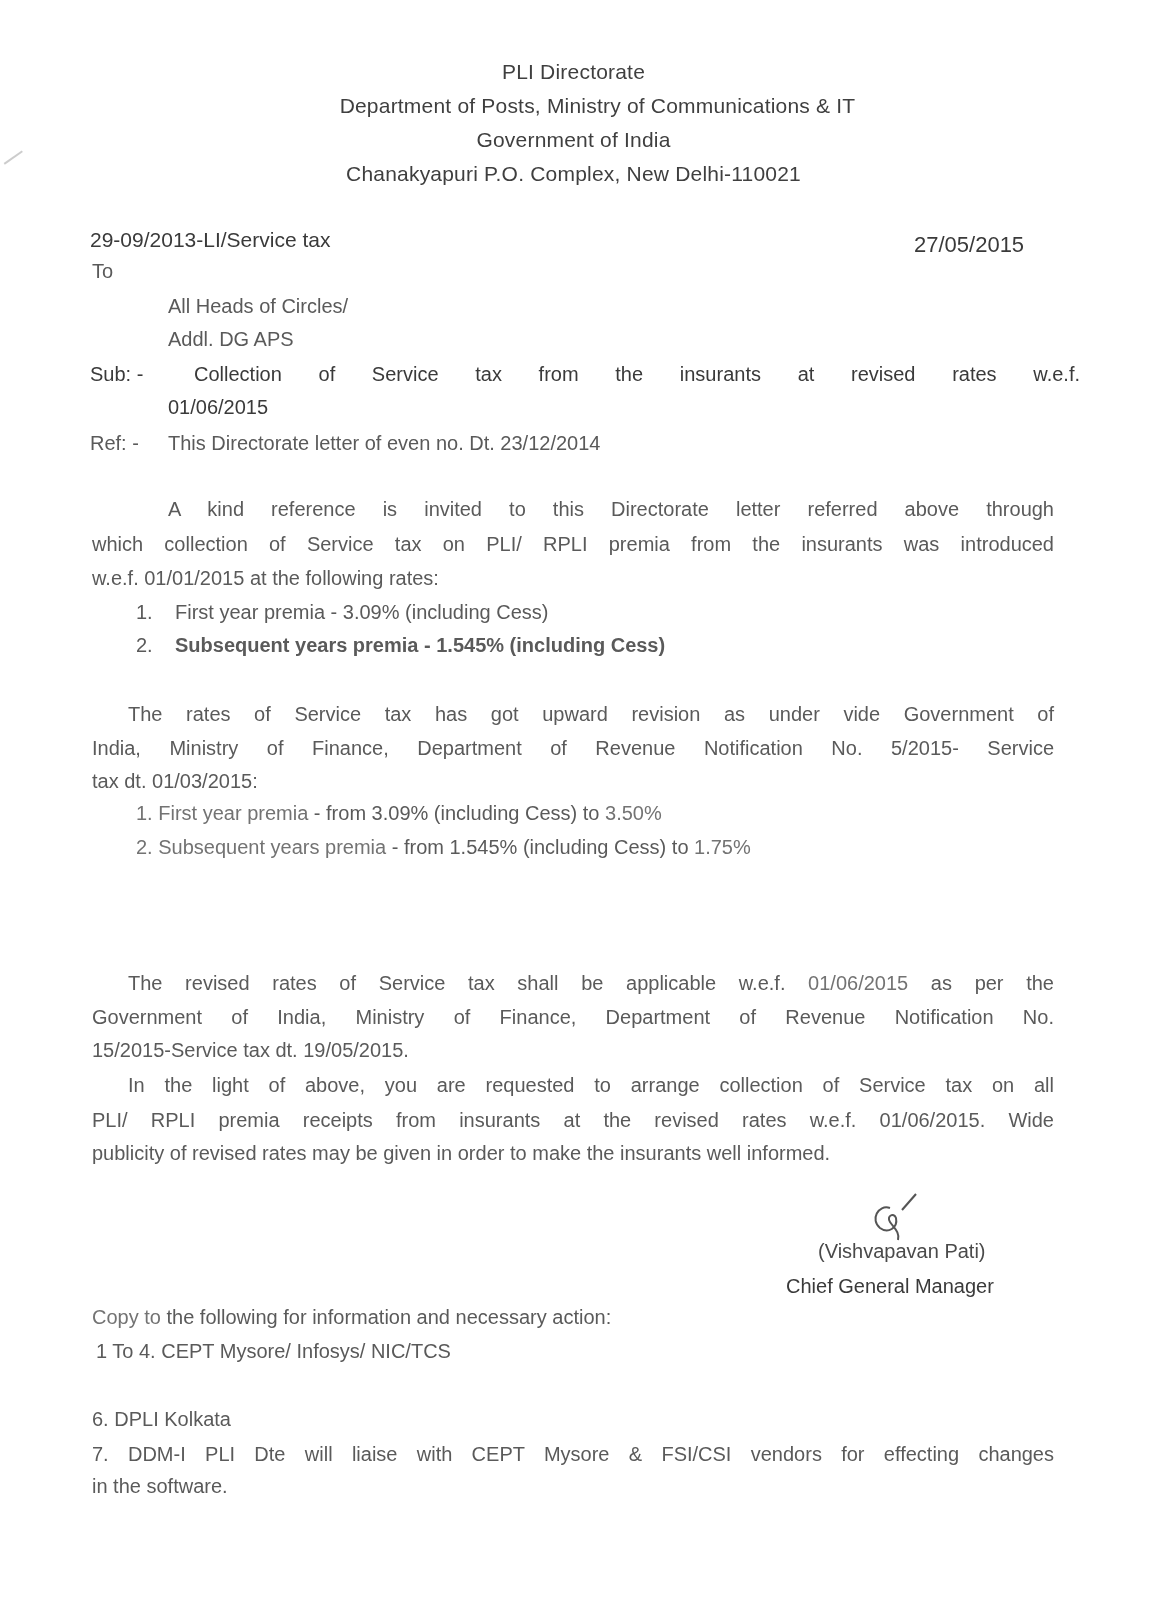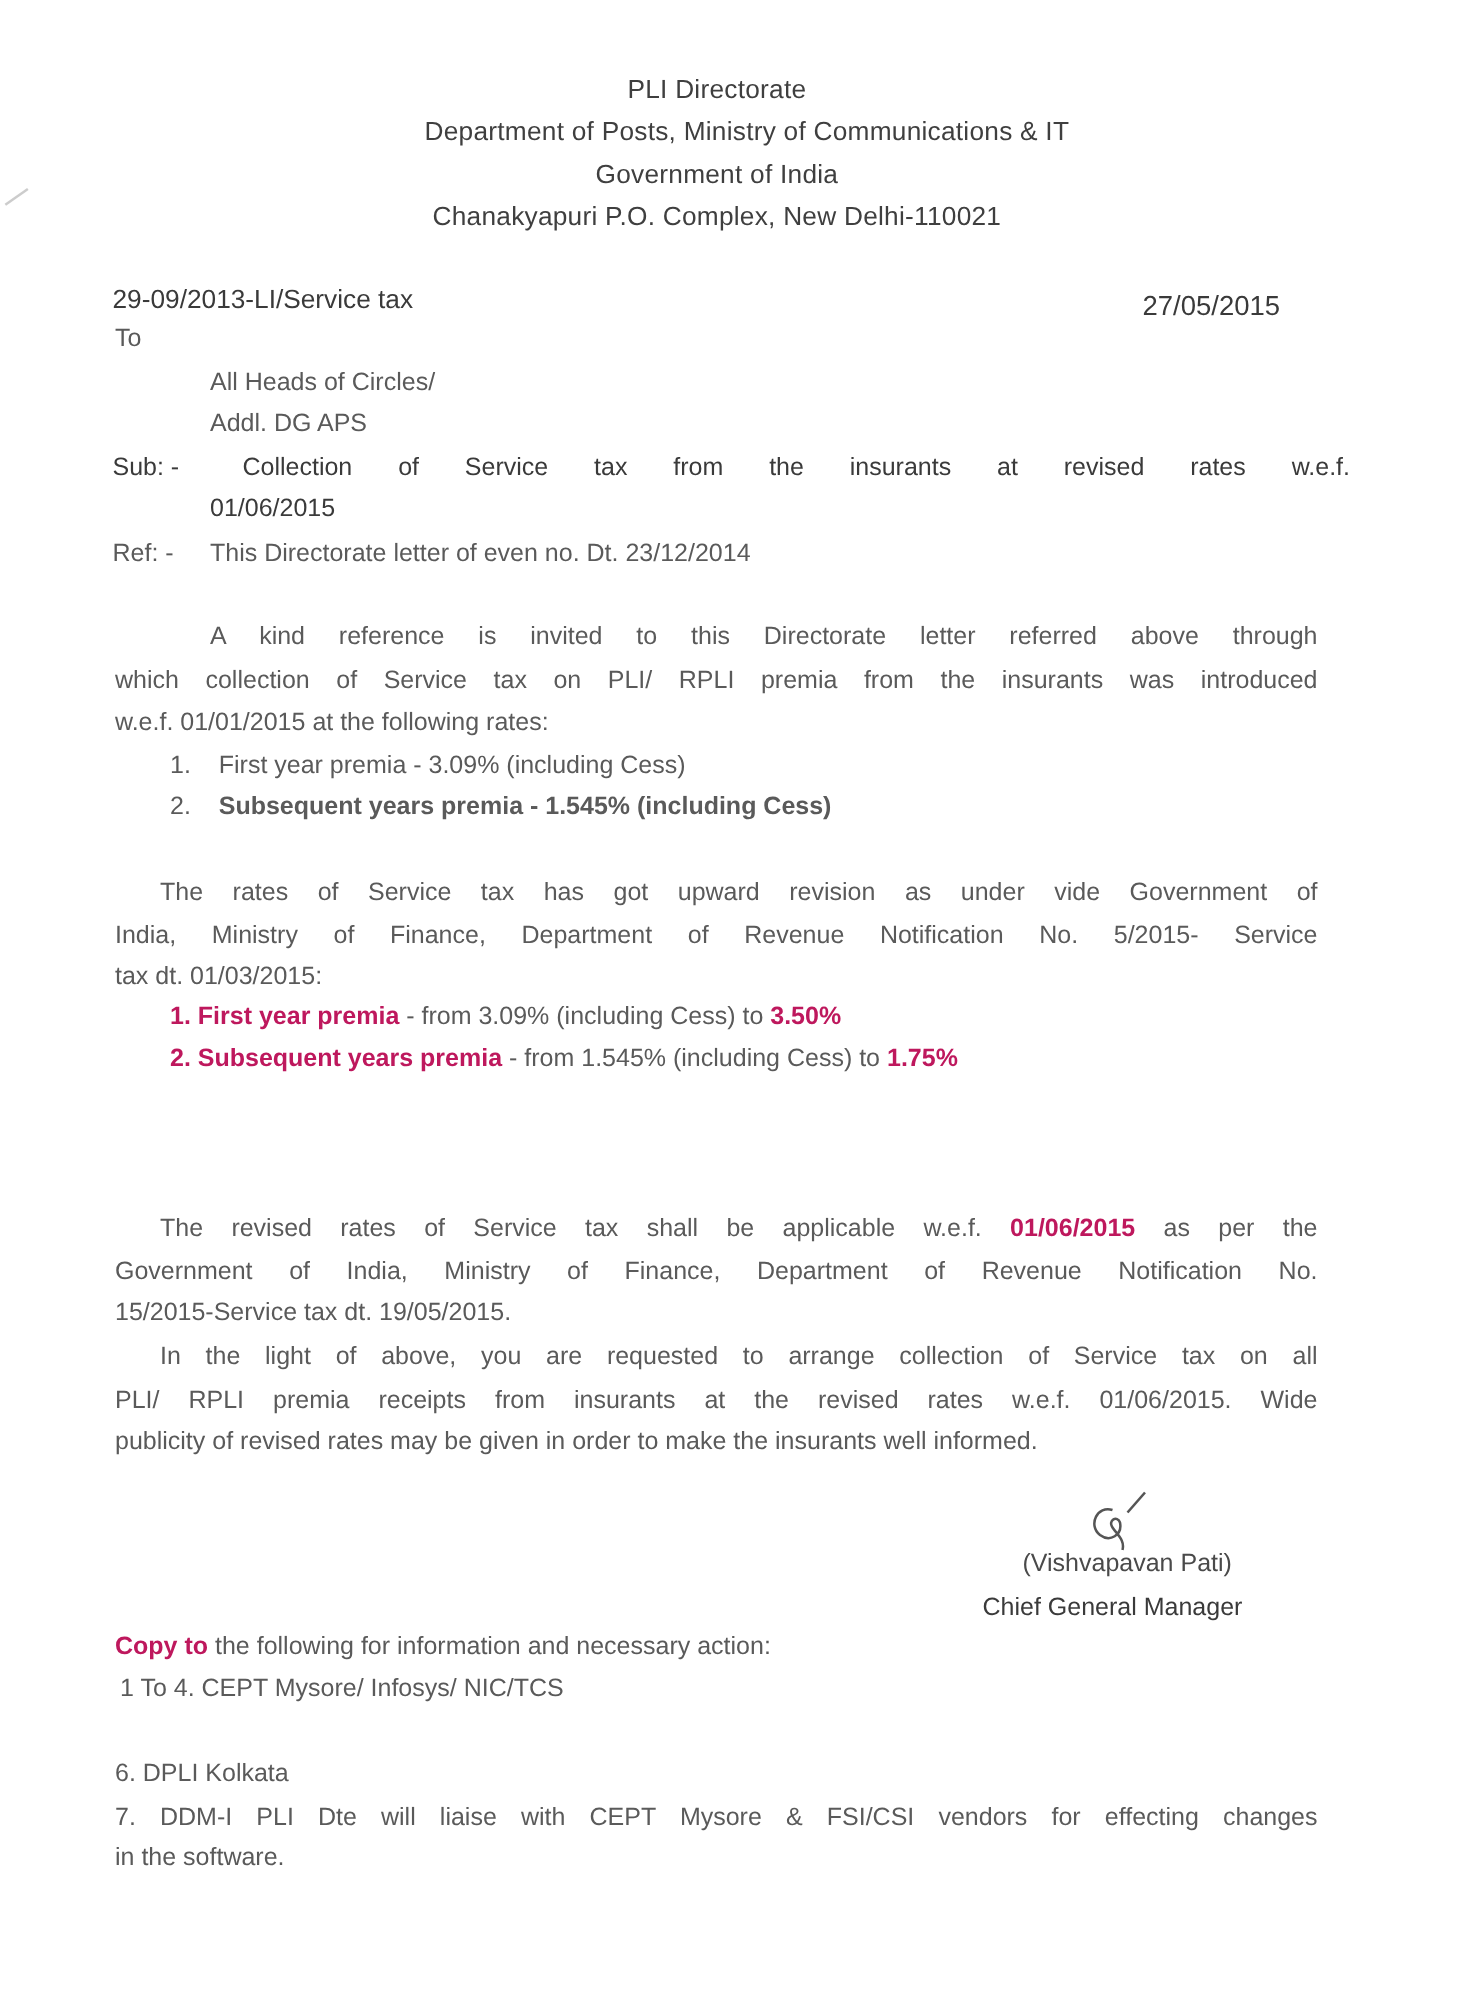--- a/index.html
+++ b/index.html
@@ -6,21 +6,21 @@
   body {
     width: 1172px; height: 1600px; background: #ffffff; position: relative;
     font-family: "Liberation Sans", "DejaVu Sans", sans-serif;
     color: #555555; overflow: hidden;
   }
   .page { position: absolute; left: 0; top: 0; width: 1040px; height: 1600px; }
   .abs { position: absolute; white-space: nowrap; }
   .hdr { left: 0; width: 1147px; text-align: center; font-size: 21px; color: #3f3f3f; letter-spacing: 0.2px; }
   .t { font-size: 20px; color: #5a5a5a; }
   .dark { color: #3a3a3a; }
-  b { color: #be185d; font-weight: bold; }
+  b { color: #737373; font-weight: normal; }
   .mark { position: absolute; left: 4px; top: 156px; width: 22px; height: 6px; border-top: 2px solid #aaa; transform: rotate(-35deg); opacity: 0.6; }
 </style>
 </head>
 <body>
 
 <div class="page">
   <div class="mark"></div>
 
   <div class="abs hdr" style="top:60px;">PLI Directorate</div>
   <div class="abs hdr" style="top:94px;margin-left:24px;">Department of Posts, Ministry of Communications &amp; IT</div>

